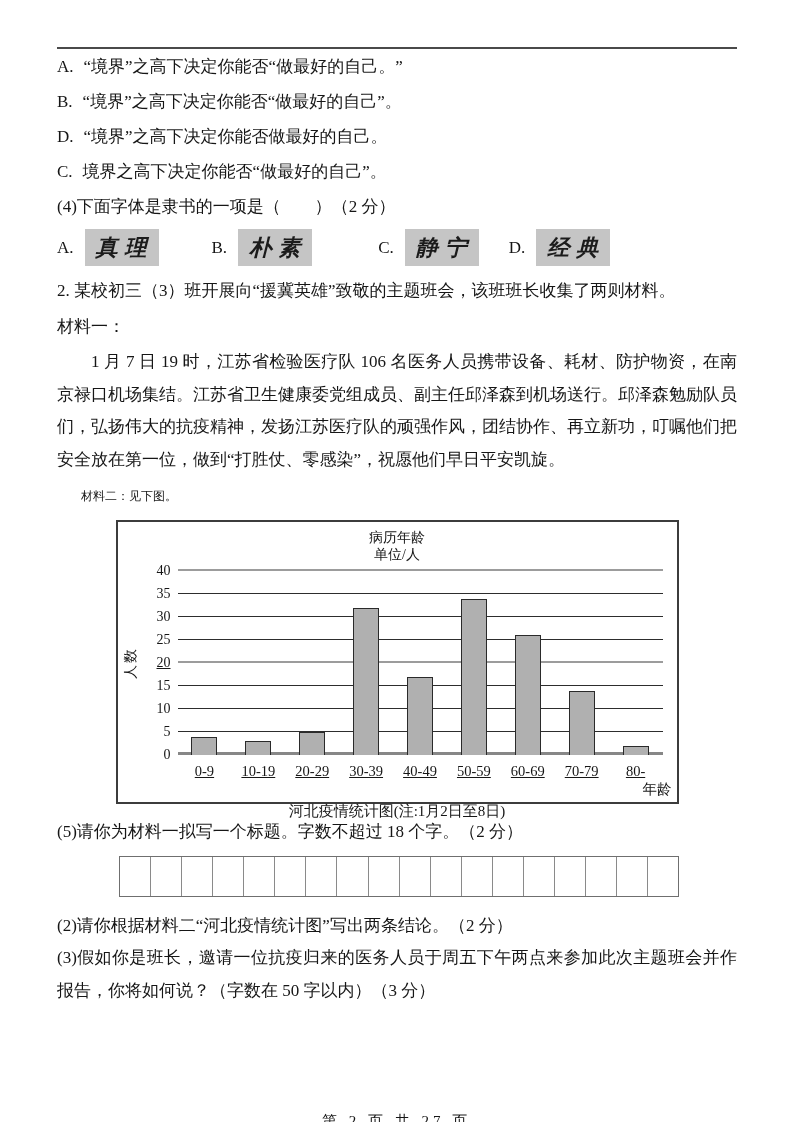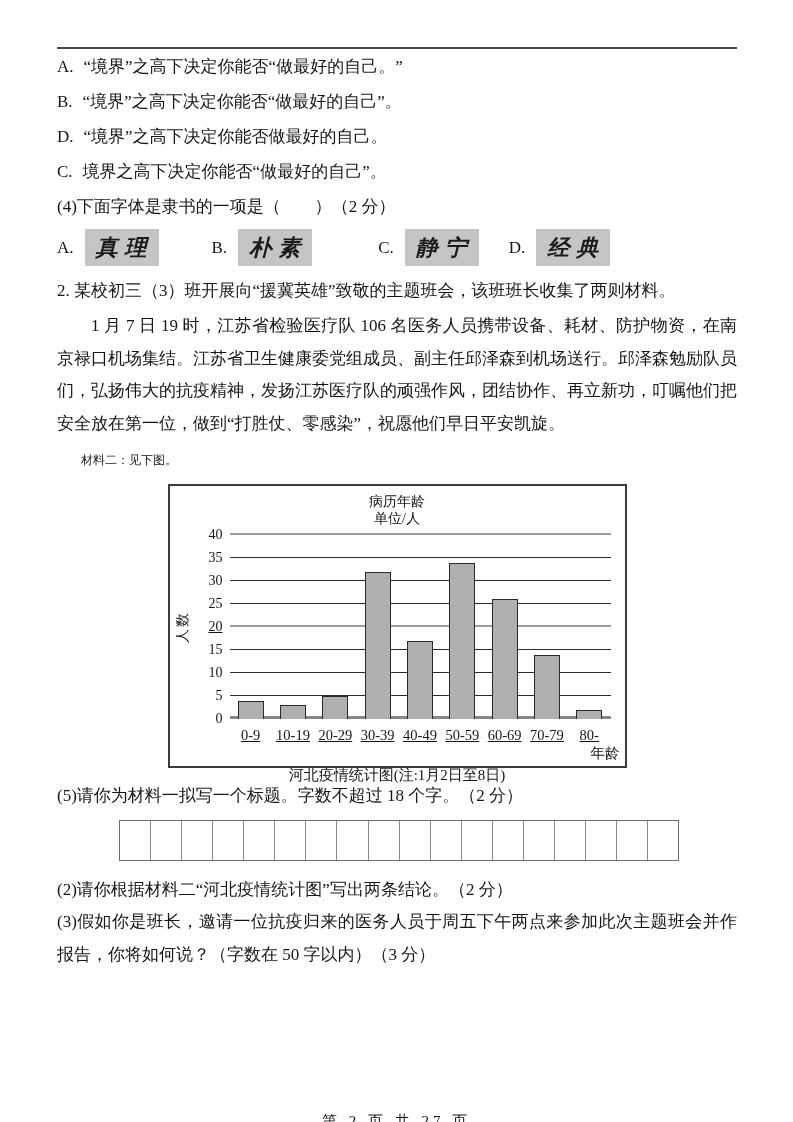--- a/index.html
+++ b/index.html
@@ -26,21 +26,21 @@
   }
   .gA{margin-right:53px}.gB{margin-right:66px}.gC{margin-right:30px}
 
   .stem{font-size:17px;line-height:31px;margin-top:8px;}
   .mat-label{font-size:17px;line-height:30px;margin-top:6px;}
   .para{font-size:17px;line-height:32.5px;text-align:justify;text-indent:2em;margin-top:4px;}
   .mat2{font-size:12px;line-height:30px;text-indent:2em;margin-top:5px;}
 
   
   .chart-box{
-    width:459px;height:284px;box-sizing:border-box;border:2px solid #3c3c3c;
+    width:563px;height:284px;box-sizing:border-box;border:2px solid #3c3c3c;
     margin:9px auto 0 auto;padding-top:7px;position:relative;
   }
   .chart-title{text-align:center;font-size:14px;line-height:17px;}
   .chart-main{display:flex;height:184px;margin:8px 14px 0 0;}
   .chart-ylabel{width:26px;display:flex;align-items:center;justify-content:center;}
   .chart-ylabel span{transform:rotate(-90deg);display:block;white-space:nowrap;font-size:14px;letter-spacing:2px;}
   .chart-yticks{width:34px;position:relative;font-size:14px;}
   .ytick{position:absolute;right:7px;line-height:14px;}
   .chart-plot{flex:1;position:relative;}
   .gridline{position:absolute;left:0;right:0;height:1px;background:#2d2d2d;}
@@ -104,20 +104,21 @@
       <span class="clabel">C.</span>
       <span class="cbox">静宁</span>
     </div>
     <div class="cgroup">
       <span class="clabel">D.</span>
       <span class="cbox">经典</span>
     </div>
   </div>
 
   <div class="stem">2. 某校初三（3）班开展向“援冀英雄”致敬的主题班会，该班班长收集了两则材料。</div>
+  <div class="mat-label">材料一：</div>
   <div class="para">1 月 7 日 19 时，江苏省检验医疗队 106 名医务人员携带设备、耗材、防护物资，在南京禄口机场集结。江苏省卫生健康委党组成员、副主任邱泽森到机场送行。邱泽森勉励队员们，弘扬伟大的抗疫精神，发扬江苏医疗队的顽强作风，团结协作、再立新功，叮嘱他们把安全放在第一位，做到“打胜仗、零感染”，祝愿他们早日平安凯旋。</div>
   <div class="mat2">材料二：见下图。</div>
 
   <div class="chart-box">
     <div class="chart-title">
       <div>病历年龄</div>
       <div>单位/人</div>
     </div>
     <div class="chart-main">
       <div class="chart-ylabel">

